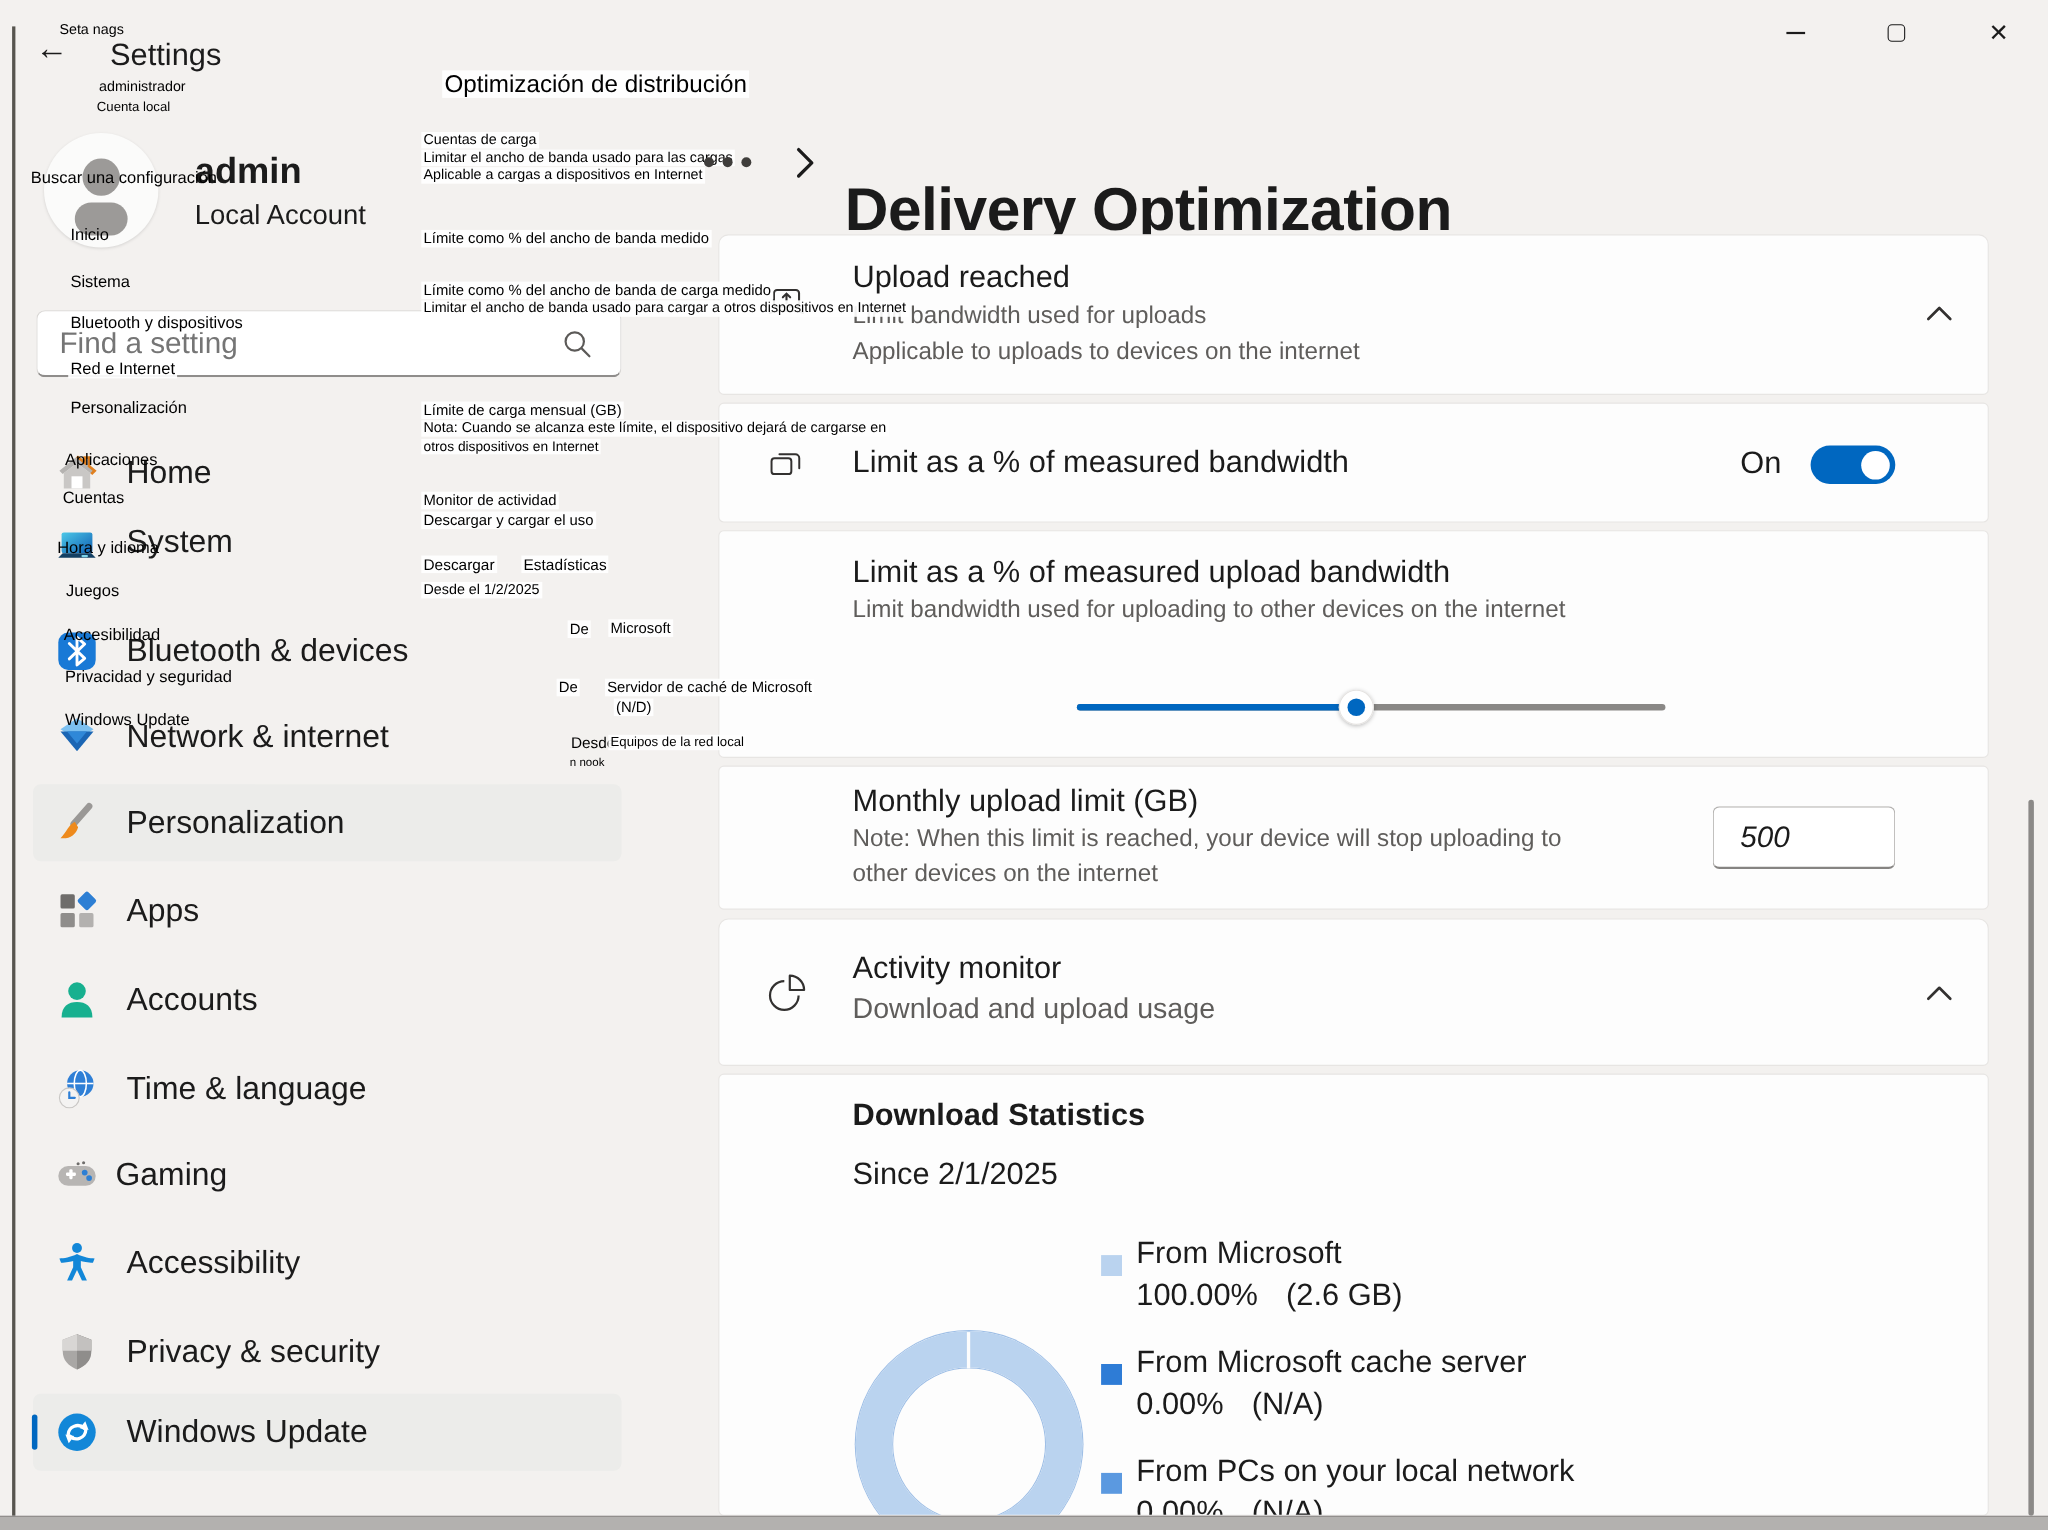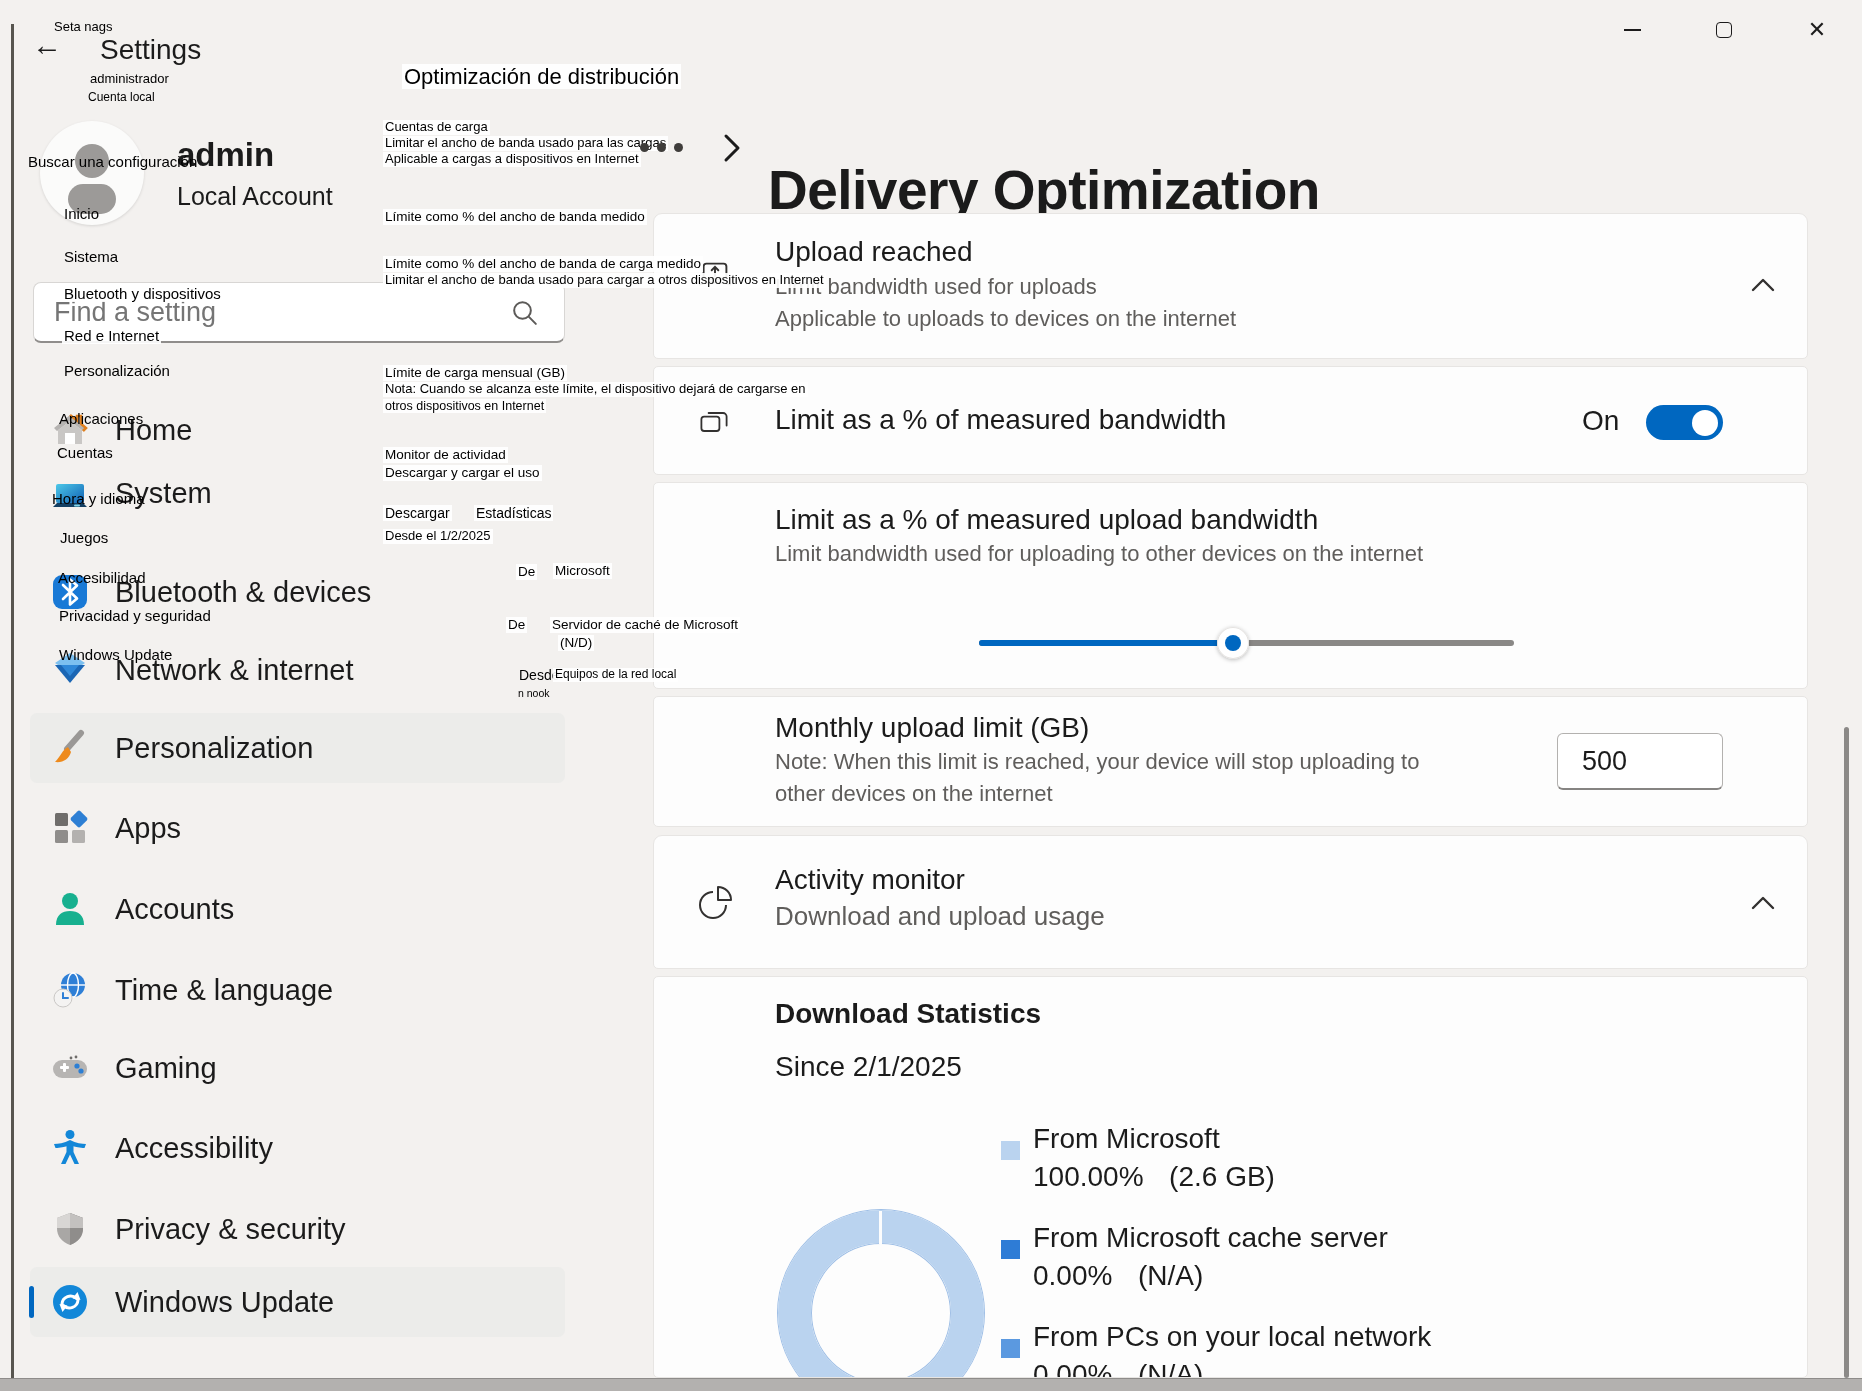--- a/index.html
+++ b/index.html
@@ -160,21 +160,21 @@
   <div class="abs" style="left:30px;top:1033px;width:535px;height:70px;display:flex;align-items:center;">
     <svg width="40" height="40" viewBox="0 0 40 40" style="margin-left:20px;">
       <rect x="3" y="12" width="34" height="18" rx="9" fill="#b7b5b3"></rect>
       <rect x="10" y="18" width="9" height="3" rx="1" fill="#ffffff"></rect>
       <rect x="13" y="15" width="3" height="9" rx="1" fill="#ffffff"></rect>
       <circle cx="27" cy="18" r="2.6" fill="#2d7fd4"></circle>
       <circle cx="31" cy="23" r="2.6" fill="#2d7fd4"></circle>
       <circle cx="21" cy="10" r="1.4" fill="#6f6d6b"></circle>
       <circle cx="26" cy="9" r="1.4" fill="#6f6d6b"></circle>
     </svg>
-    <span class="navlabel" style="margin-left:25px;">Gaming</span>
+    <span class="navlabel" style="margin-left:15px;">Gaming</span>
   </div>
 
   <div class="abs" style="left:30px;top:1113px;width:535px;height:70px;display:flex;align-items:center;">
     <svg width="40" height="40" viewBox="0 0 40 40" style="margin-left:20px;">
       <circle cx="20" cy="6.5" r="4.5" fill="#1287d8"></circle>
       <path d="M20 12 C14 15 8 16 4 16 L5.5 20 C10 20 15 18.6 16.5 18.3 L16.5 24 L11 36 L15.5 36 L20 26.5 L24.5 36 L29 36 L23.5 24 L23.5 18.3 C25 18.6 30 20 34.5 20 L36 16 C32 16 26 15 20 12 Z" fill="#1287d8"></path>
     </svg>
     <span class="navlabel" style="margin-left:25px;">Accessibility</span>
   </div>
 
@@ -277,21 +277,21 @@
       <div style="position: absolute; top: 0px; width: 32px; height: 32px; margin-left: -16px; border-radius: 50%; background: rgb(255, 255, 255); box-shadow: rgba(0, 0, 0, 0.25) 0px 1px 4px, rgb(229, 227, 225) 0px 0px 0px 1px inset; left: 47.5%;">
         <div style="position: absolute; left: 8px; top: 8px; width: 16px; height: 16px; border-radius: 50%; background: rgb(0, 103, 192);"></div>
       </div>
     </div>
   </div>
 
   <div class="card" style="top:696px;height:131px;">
     <div class="abs" style="left:121px;top:15px;font-size:28px;">Monthly upload limit (GB)</div>
     <div class="abs sub" style="left:121px;top:52px;font-size:22px;">Note: When this limit is reached, your device will stop uploading to</div>
     <div class="abs sub" style="left:121px;top:84px;font-size:22px;">other devices on the internet</div>
-    <input style="position: absolute; left: 903px; top: 36px; width: 166px; height: 57px; border-width: 1px 1px 2px; border-style: solid; border-color: rgb(179, 177, 175) rgb(179, 177, 175) rgb(134, 132, 130); border-image: initial; border-radius: 6px; background: rgb(255, 255, 255); font-size: 27px; padding-left: 24px; color: rgb(27, 27, 27); outline: none;" value="500">
+    <input style="position: absolute; left: 903px; top: 36px; width: 166px; height: 57px; border-width: 1px 1px 2px; border-style: solid; border-color: rgb(179, 177, 175) rgb(179, 177, 175) rgb(134, 132, 130); border-image: initial; border-radius: 6px; background: rgb(255, 255, 255); font-size: 27px; padding-left: 24px; color: rgb(27, 27, 27); outline: none; font-style: italic;" value="500">
   </div>
 
   <div class="card" style="top:835px;height:134px;border-radius:9px 9px 5px 5px;">
     <svg class="abs" style="left:42px;top:46px;" width="40" height="40" viewBox="0 0 40 40">
       <path d="M17 10 A13 13 0 1 0 30 23" fill="none" stroke="#333130" stroke-width="2"></path>
       <path d="M22 5 A13 13 0 0 1 35 18 L22 18 Z" fill="none" stroke="#333130" stroke-width="2" stroke-linejoin="round"></path>
     </svg>
     <div class="abs" style="left:121px;top:28px;font-size:28px;">Activity monitor</div>
     <div class="abs sub" style="left:121px;top:65px;font-size:26px;">Download and upload usage</div>
     <svg class="abs" style="left:1094px;top:56px;" width="30" height="22" viewBox="0 0 30 22">

